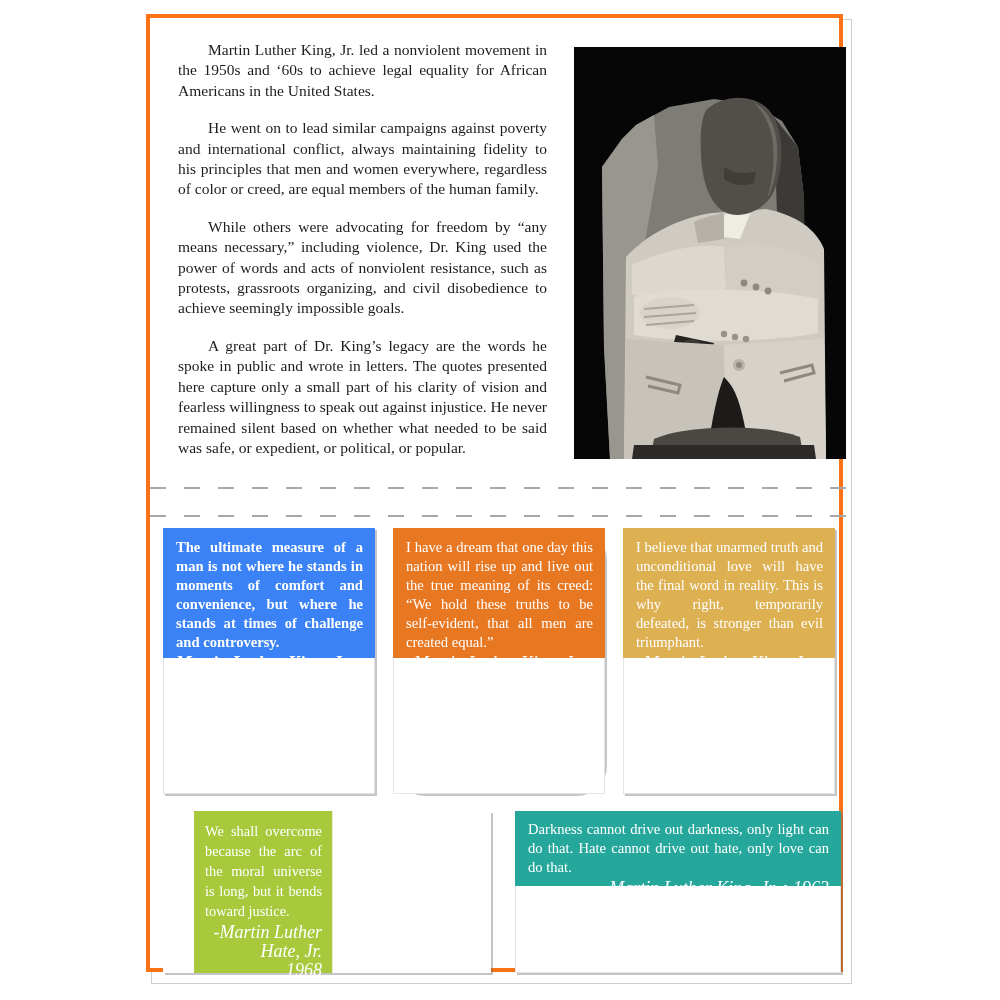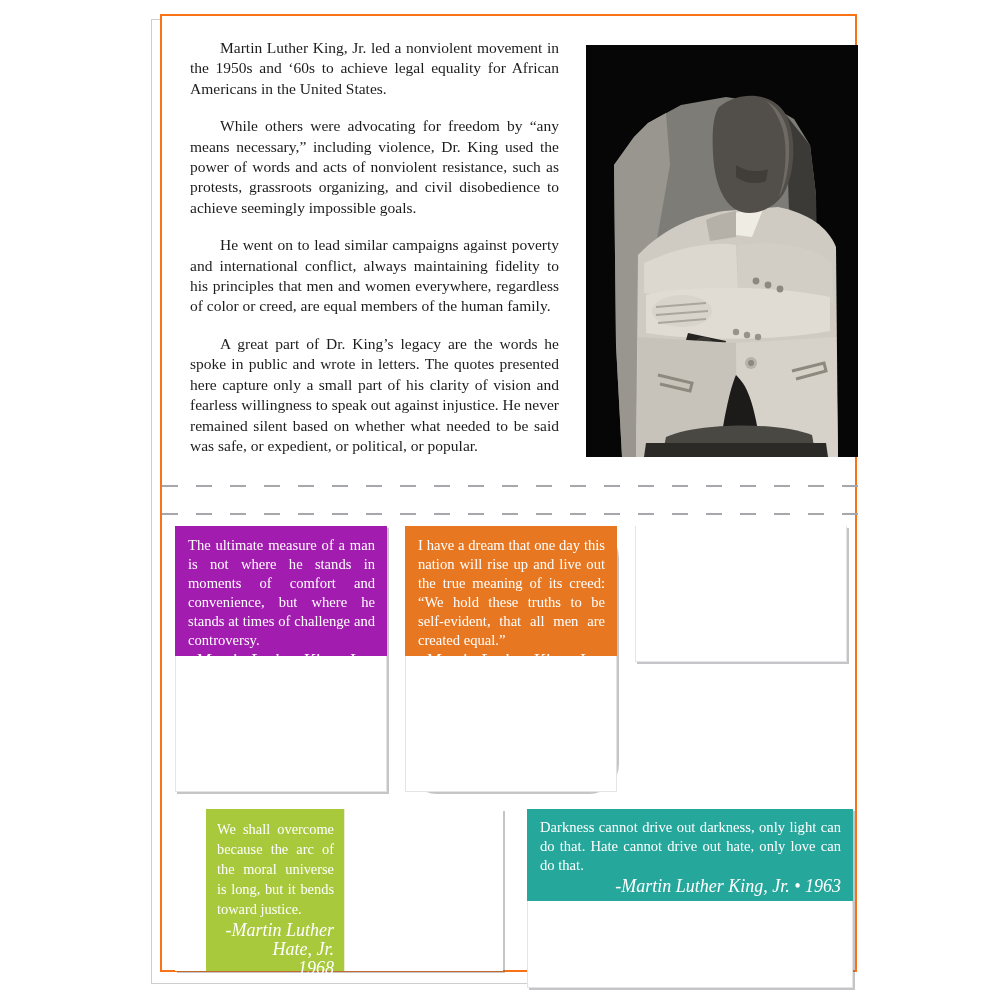--- a/index.html
+++ b/index.html
@@ -4,22 +4,22 @@
 <style>
   * { margin: 0; padding: 0; box-sizing: border-box; }
   html, body { width: 1000px; height: 1000px; background: #ffffff; overflow: hidden; }
   body { font-family: "Liberation Serif", "DejaVu Serif", serif; position: relative; }
 
   .back-sheet {
     position: absolute; left: 151px; top: 19px; width: 701px; height: 965px;
     background: #ffffff; border: 1px solid #cdcdd2;
   }
   .page {
-    position: absolute; left: 160px; top: 14px; width: 697px; height: 958px;
-    background: #ffffff; border: 2px solid #f97316;
+    position: absolute; left: 146px; top: 14px; width: 697px; height: 958px;
+    background: #ffffff; border: 4px solid #f97316;
   }
 
   
   .intro {
     position: absolute; left: 28px; top: 22px; width: 369px;
     font-size: 15.5px; line-height: 20.4px; color: #1c1c1c;
     text-align: justify;
   }
   .intro p { text-indent: 30px; margin-bottom: 17px; }
 
@@ -60,35 +60,35 @@
 
   
   #card-green { left: 13px; top: 793px; width: 328px; height: 162px; display: flex; padding-left: 31px; }
   #card-green .quote-block { width: 138px; height: 162px; flex: 0 0 138px; }
   #card-green .quote-text { font-size: 14.4px; line-height: 20px; padding: 10px 10px 0 11px; }
   #card-green .quote-attr { padding-right: 10px; line-height: 19px; }
   #card-green .white-body { flex: 1; height: 162px; border: none; border-left: 1px solid #eceace; }
 
   
   #card-teal { left: 365px; top: 793px; width: 326px; }
-  #card-teal .quote-block { height: 92px; }
+  #card-teal .quote-block { height: 75px; }
   #card-teal .quote-text { padding-top: 9px; }
   #card-teal .white-body { height: 87px; }
 </style>
 </head>
 <body>
 
 <div class="back-sheet"></div>
 
 <div class="page">
 
   <div class="intro">
     <p>Martin Luther King, Jr. led a nonviolent movement in the 1950s and ‘60s to achieve legal equality for African Americans in the United States.</p>
+    <p>He went on to lead similar campaigns against poverty and international conflict, always maintaining fidelity to his principles that men and women everywhere, regardless of color or creed, are equal members of the human family.</p>
     <p>While others were advocating for freedom by “any means necessary,” including violence, Dr. King used the power of words and acts of nonviolent resistance, such as protests, grassroots organizing, and civil disobedience to achieve seemingly impossible goals.</p>
-    <p>He went on to lead similar campaigns against poverty and international conflict, always maintaining fidelity to his principles that men and women everywhere, regardless of color or creed, are equal members of the human family.</p>
     <p>A great part of Dr. King’s legacy are the words he spoke in public and wrote in letters.  The quotes presented here capture only a small part of his clarity of vision and fearless willingness to speak out against injustice.  He never remained silent based on whether what needed to be said was safe, or expedient, or political, or popular.</p>
   </div>
 
   <div class="photo" title="Black and white photograph of the Martin Luther King, Jr. Memorial statue (Stone of Hope), arms crossed">
     <svg viewBox="0 0 272 412" preserveAspectRatio="none">
       <rect x="0" y="0" width="272" height="412" fill="#060606"></rect>
 
       <path d="M28,120 L48,92 L62,78 L95,60 L140,52 L180,58 L208,74 L224,100 L230,150 L232,412 L36,412 L30,300 Z" fill="#7e7c77"></path>
       <path d="M28,120 L48,92 L62,78 L80,68 L84,120 L70,200 L66,340 L60,412 L36,412 L30,300 Z" fill="#98968f"></path>
       <path d="M200,70 L224,100 L230,150 L232,412 L210,412 L204,200 Z" fill="#3c3a37"></path>
@@ -132,36 +132,40 @@
       <path d="M150,330 C160,340 168,352 176,412 L132,412 C140,360 145,342 150,330 Z" fill="#1c1b19"></path>
       <path d="M80,392 C110,378 190,376 226,390 L230,412 L76,412 Z" fill="#4a4843"></path>
       <path d="M60,398 L240,398 L242,412 L58,412 Z" fill="#2b2a27"></path>
     </svg>
   </div>
 
   <div class="perf one"></div>
   <div class="perf two"></div>
 
   <div class="card row1-card" id="card-red">
-    <div class="quote-block" style="background-color: #a21caf;">
+    <div class="quote-block" style="background-color: #3b82f6; font-weight: bold;">
       <div class="quote-text">The ultimate measure of a man is not where he stands in moments of comfort and convenience, but where he stands at times of challenge and controversy.</div>
       <div class="quote-attr">-Martin Luther King, Jr. • 1963</div>
     </div>
     <div class="white-body"></div>
   </div>
 
   <div class="card row1-card" id="card-orange">
     <div class="quote-block" style="background-color: rgb(232, 119, 34);">
       <div class="quote-text">I have a dream that one day this nation will rise up and live out the true meaning of its creed: “We hold these truths to be self-evident, that all men are created equal.”</div>
       <div class="quote-attr">-Martin Luther King, Jr. •  1963</div>
     </div>
     <div class="white-body"></div>
   </div>
 
   <div class="card row1-card" id="card-gold">
+    <div class="quote-block" style="background-color: rgb(221, 176, 82);">
+      <div class="quote-text">I believe that unarmed truth and unconditional love will have the final word in reality.  This is why right, temporarily defeated, is stronger than evil triumphant.</div>
+      <div class="quote-attr">-Martin Luther King, Jr. •  1964</div>
+    </div>
     <div class="white-body"></div>
   </div>
 
   <div class="card" id="card-green">
     <div class="quote-block" style="background-color: rgb(168, 201, 59);">
       <div class="quote-text">We shall overcome because the arc of the moral universe is long, but it bends toward justice.</div>
       <div class="quote-attr">
         <span>-Martin Luther</span><br>
         <span>Hate, Jr.</span><br>
         <span>1968</span>

